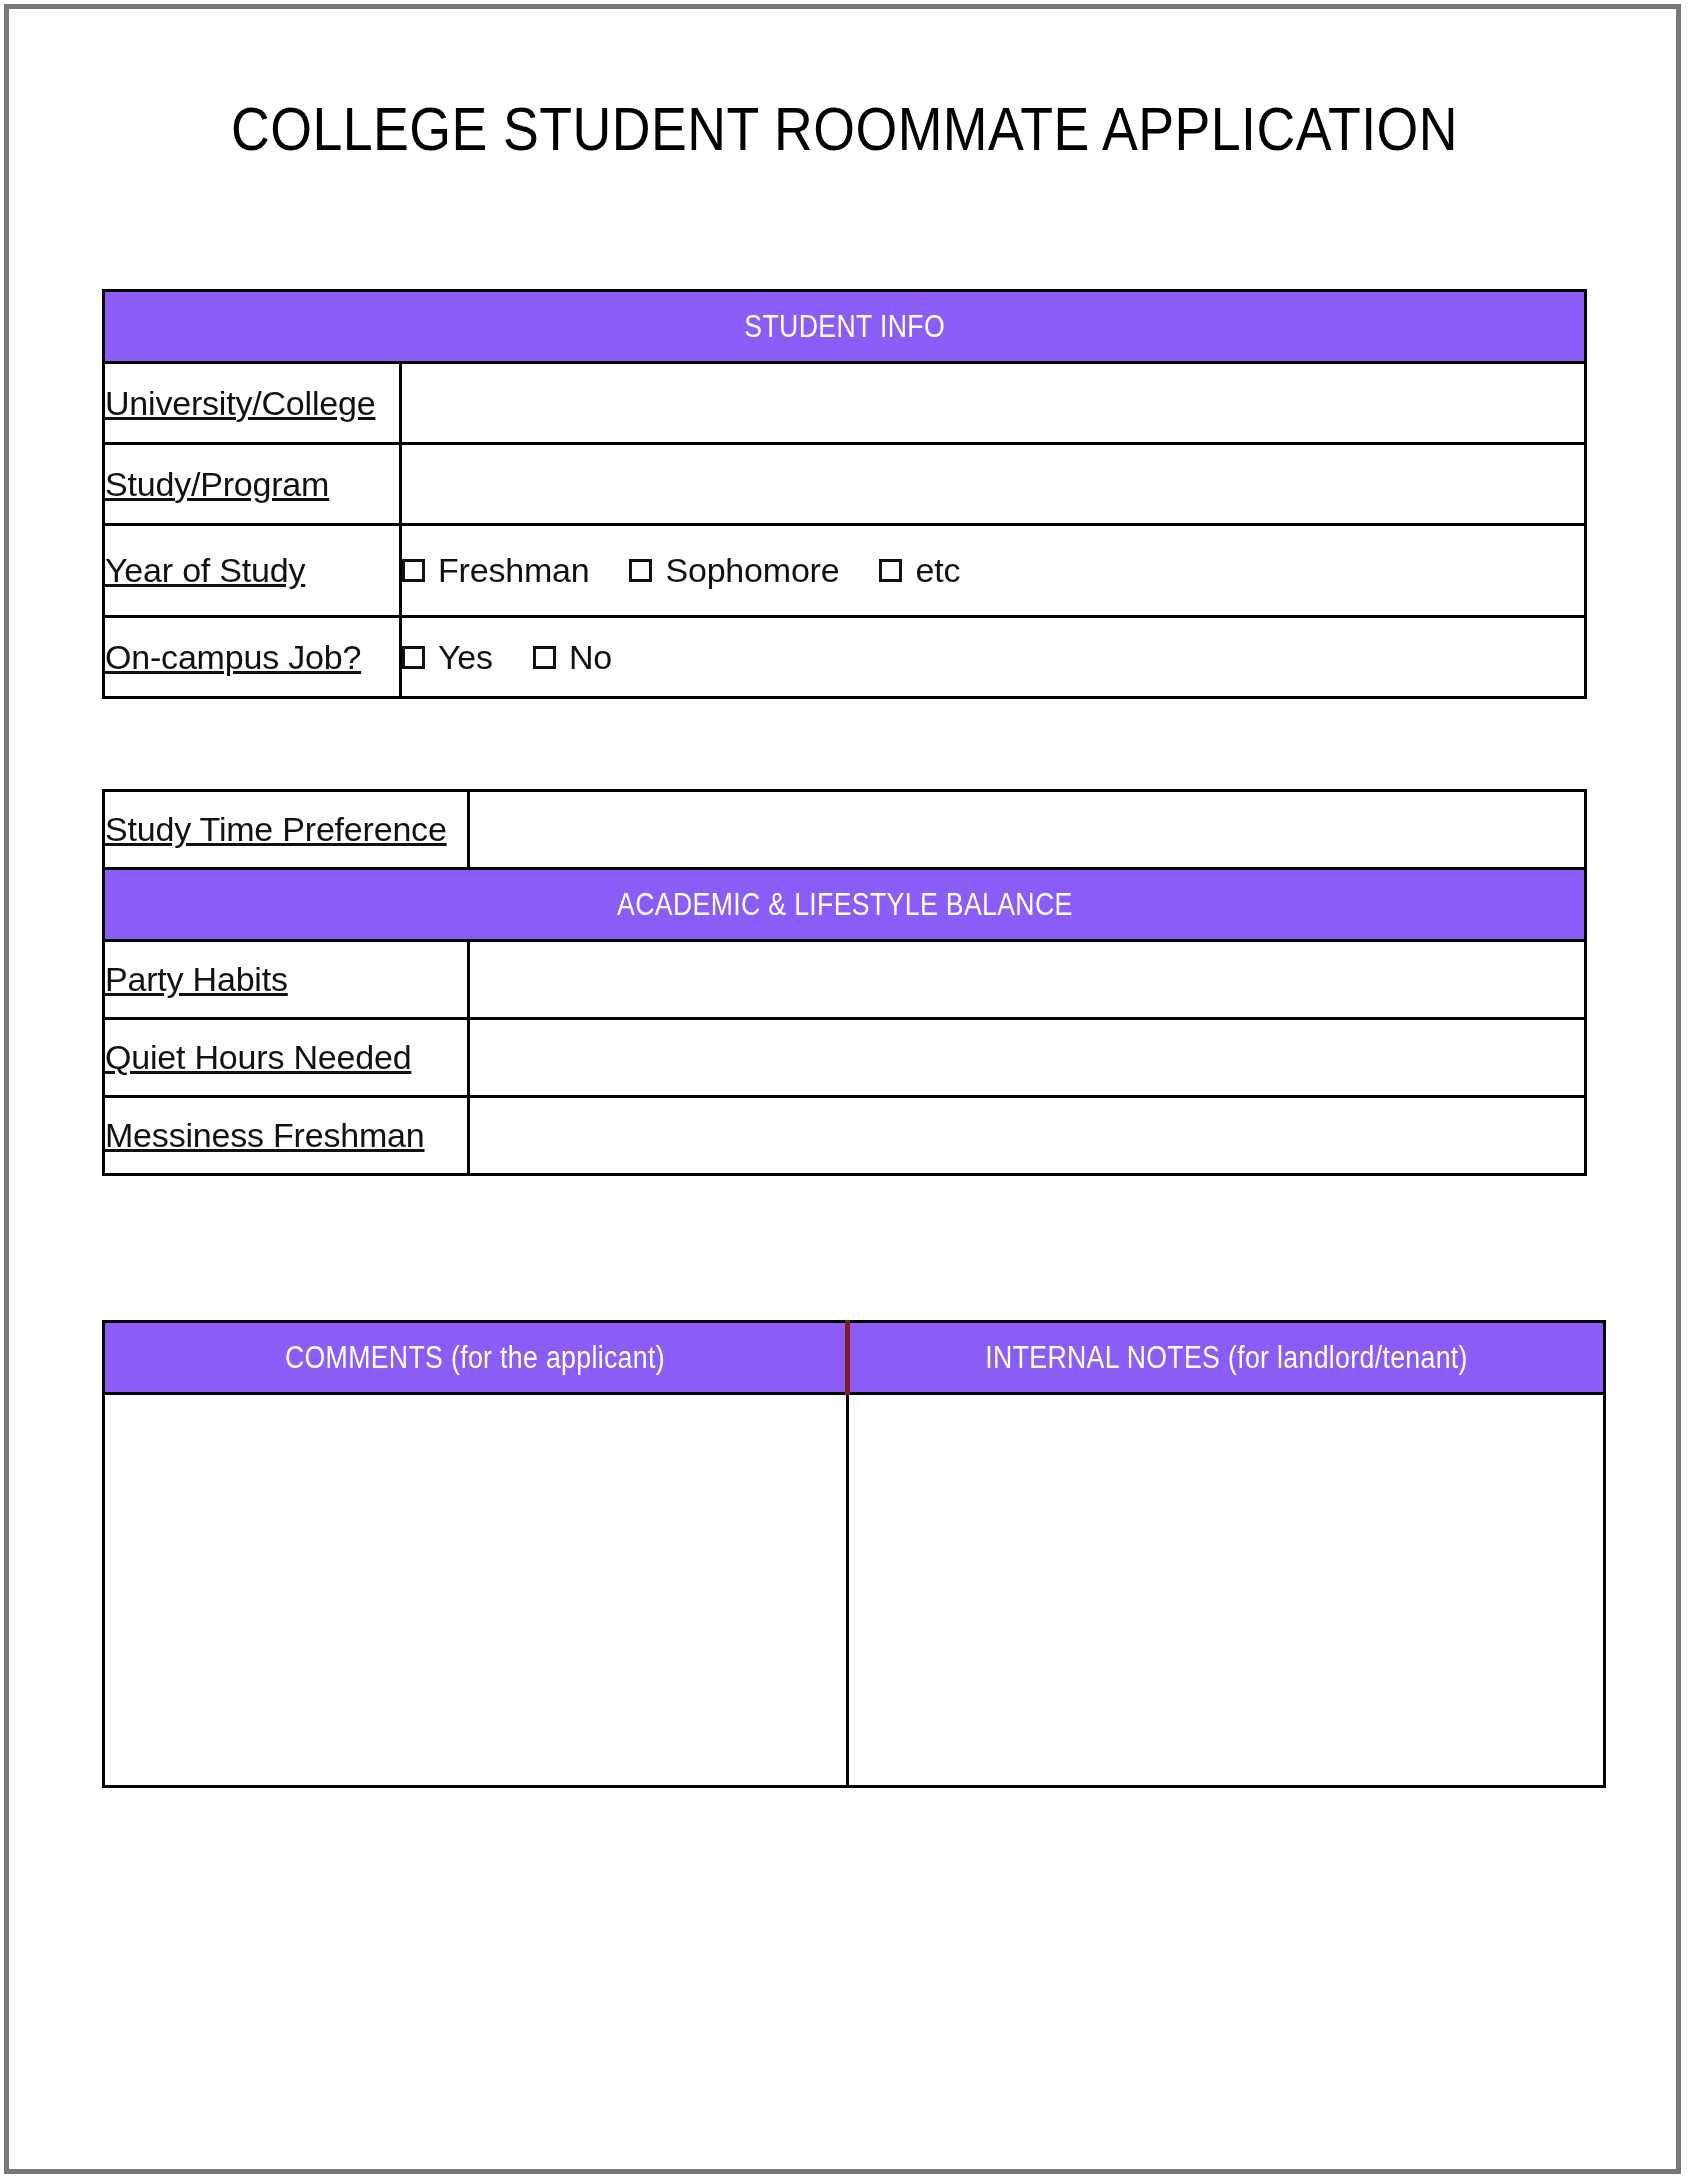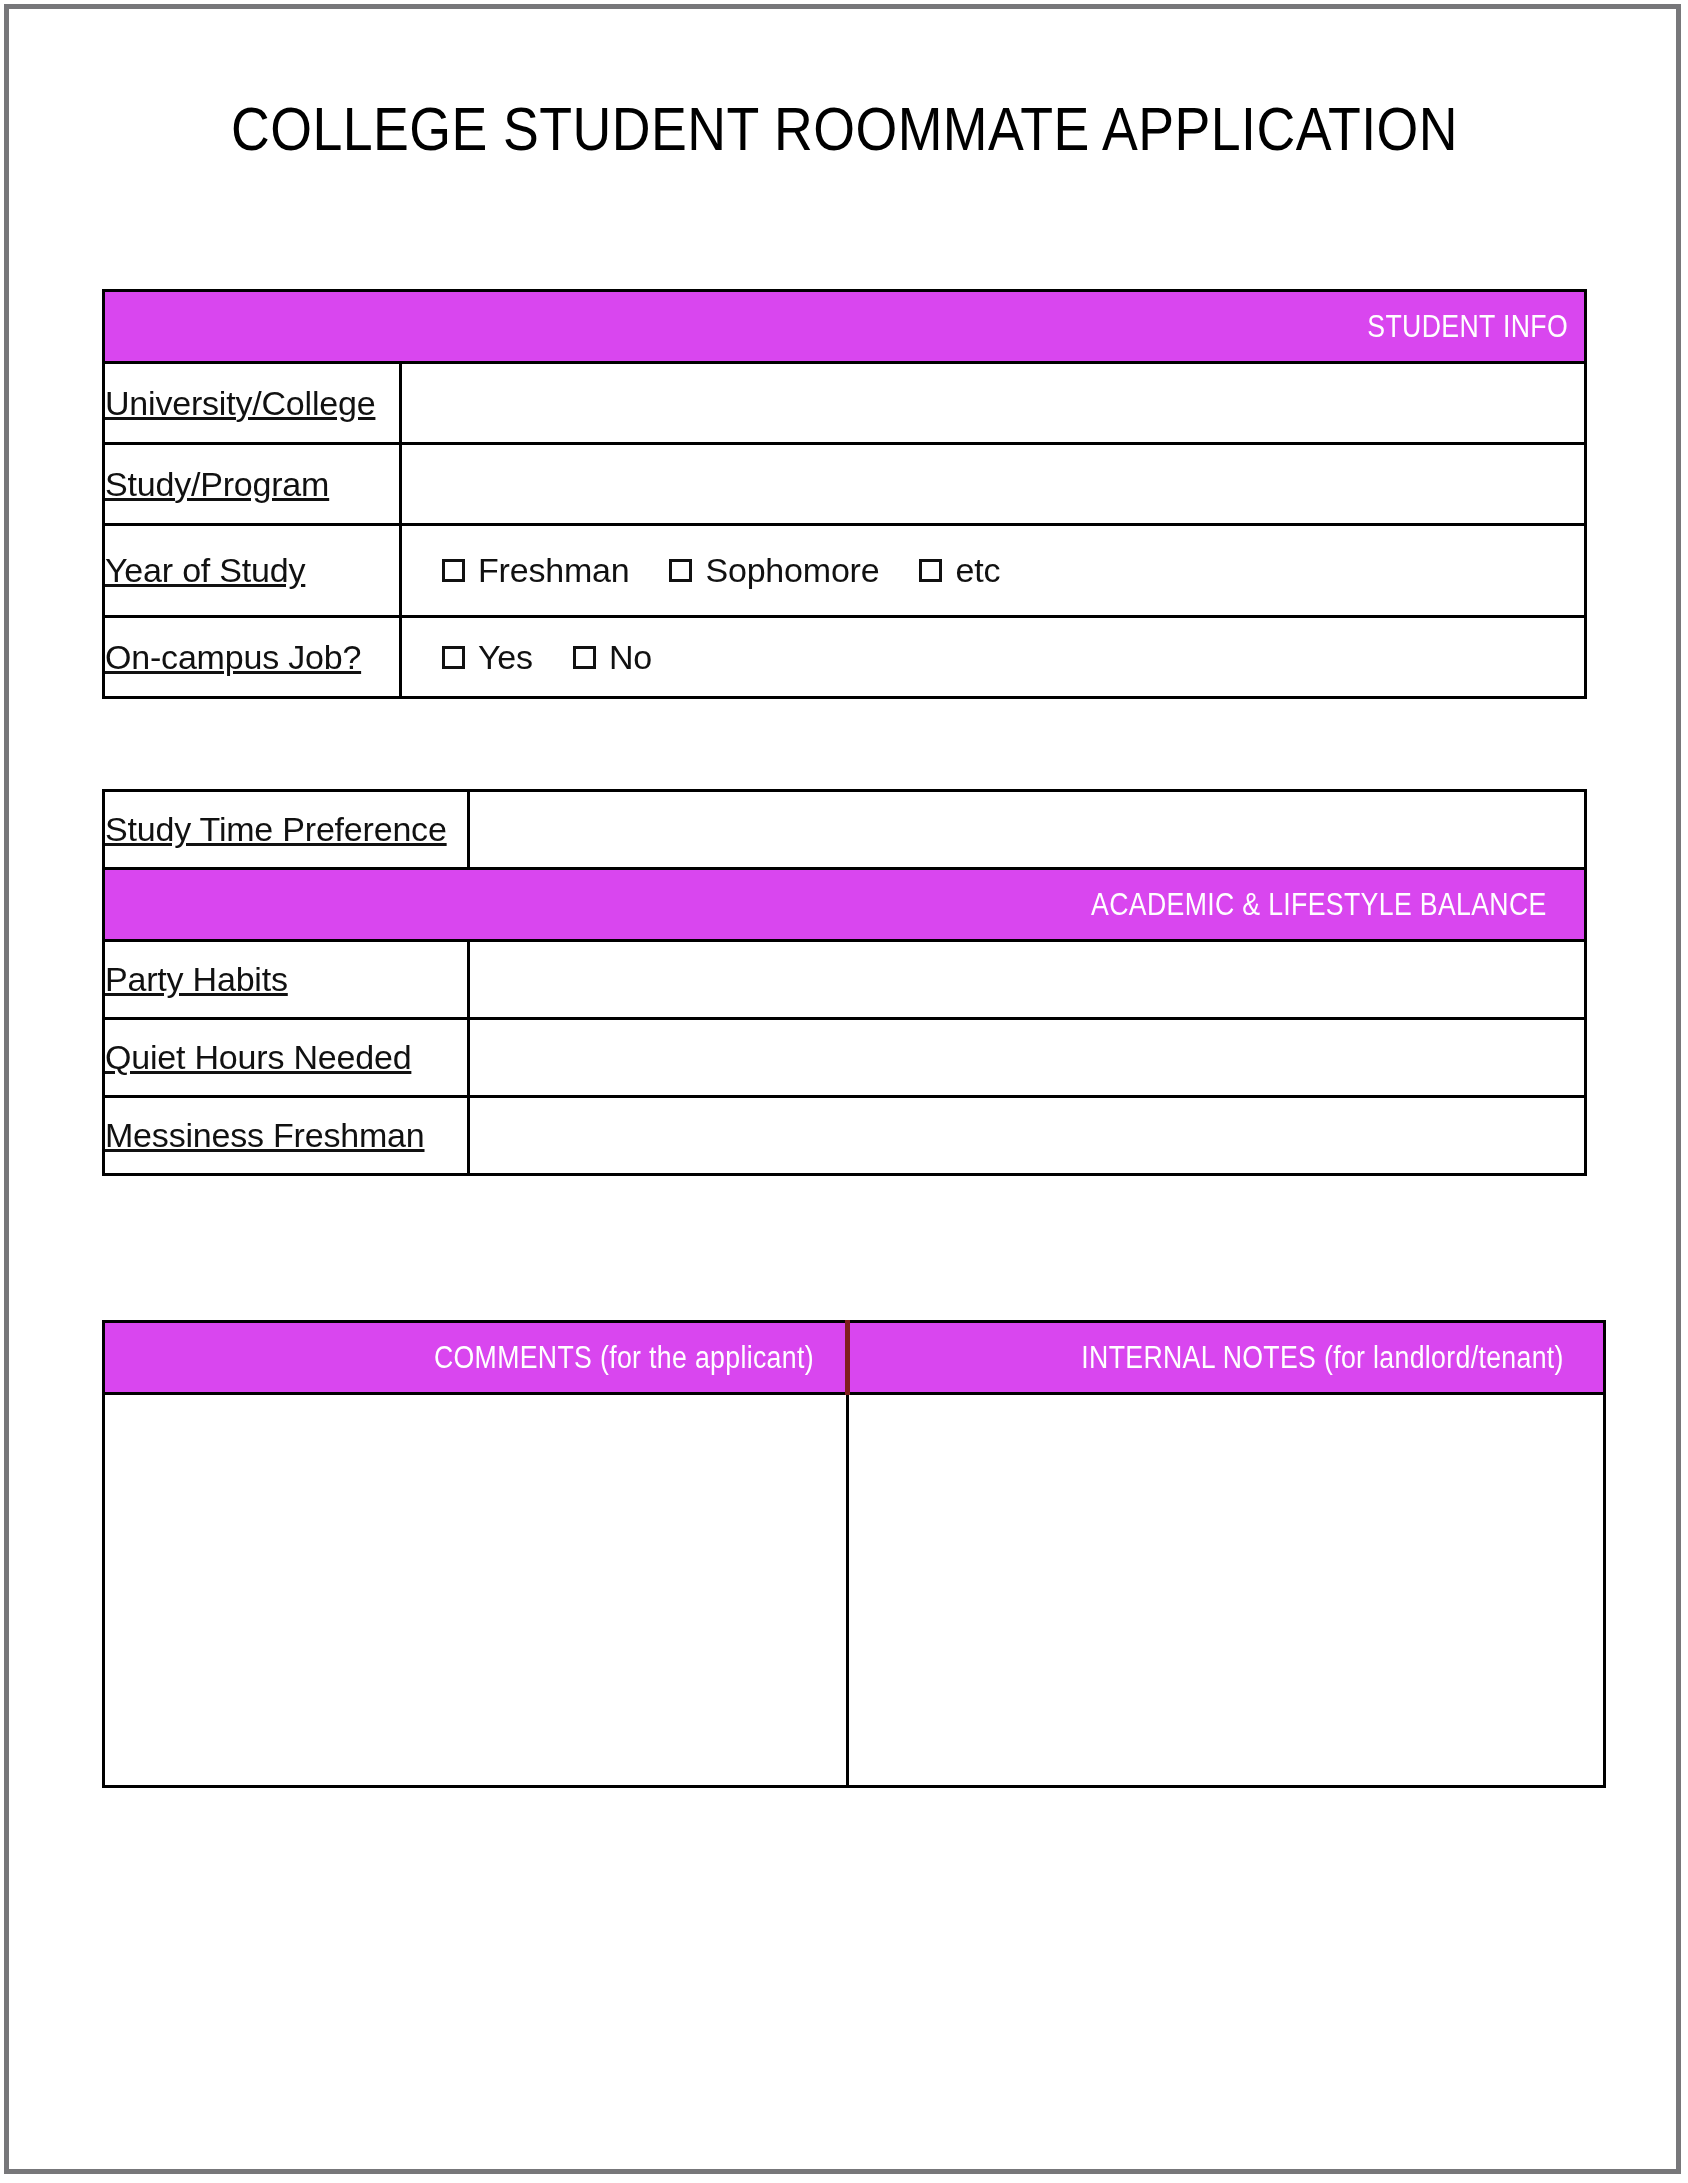--- a/index.html
+++ b/index.html
@@ -63,23 +63,23 @@
     table-layout: fixed;
   }
   .tbl td, .tbl th {
     border: 3px solid #000000;
     padding: 0;
     vertical-align: middle;
   }
 
   
   .sec-head {
-    background: #d946ef;
+    background: #8b5cf6;
     color: #ffffff;
-    text-align: right;
+    text-align: center;
     font-family: "Liberation Sans Narrow", "Liberation Sans", sans-serif;
     font-size: 31px;
     font-weight: 400;
     font-stretch: condensed;
     letter-spacing: 0.4px;
     height: 69px;
     border: 3px solid #000000;
     transform: none;
   }
   .sec-head span {
@@ -107,21 +107,20 @@
   }
 
   
   .opts {
     display: flex;
     align-items: center;
     gap: 0;
     font-size: 34px;
     letter-spacing: -0.2px;
     color: #111111;
-    padding-left: 40px;
   }
   .opt {
     display: inline-flex;
     align-items: center;
     white-space: nowrap;
   }
   .opt + .opt { margin-left: 40px; }
   .cbox {
     display: inline-block;
     width: 23px;

